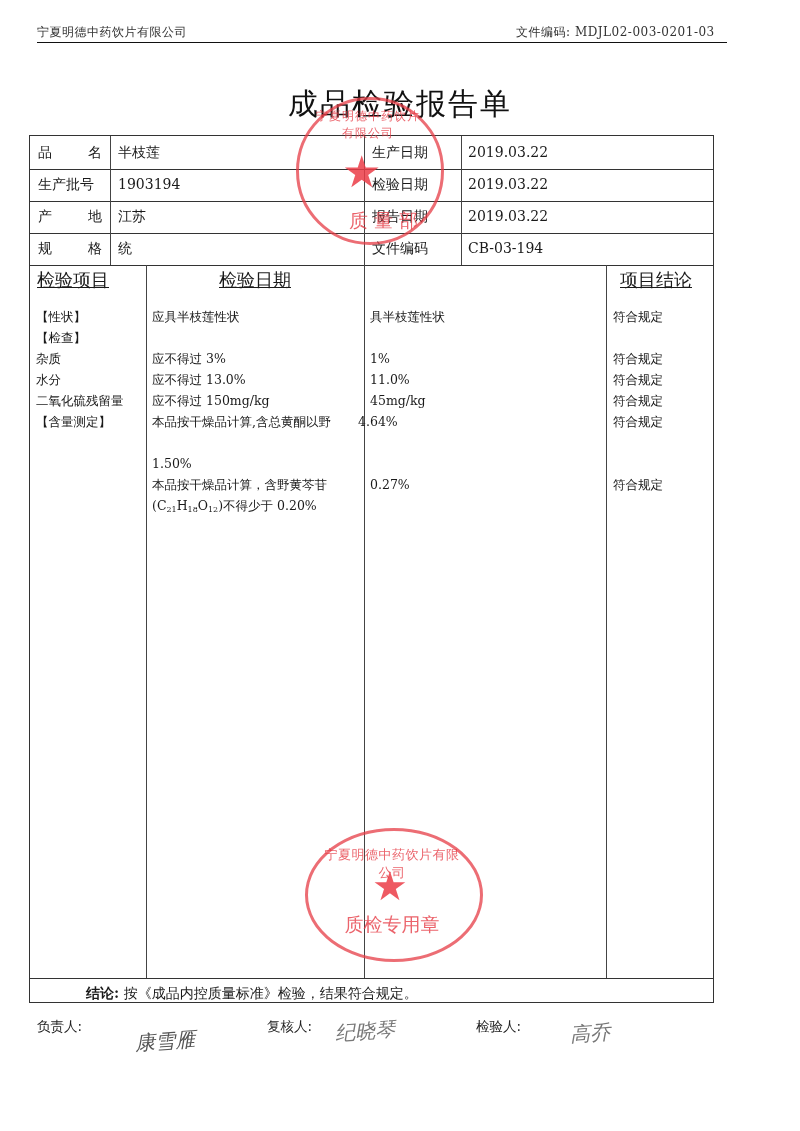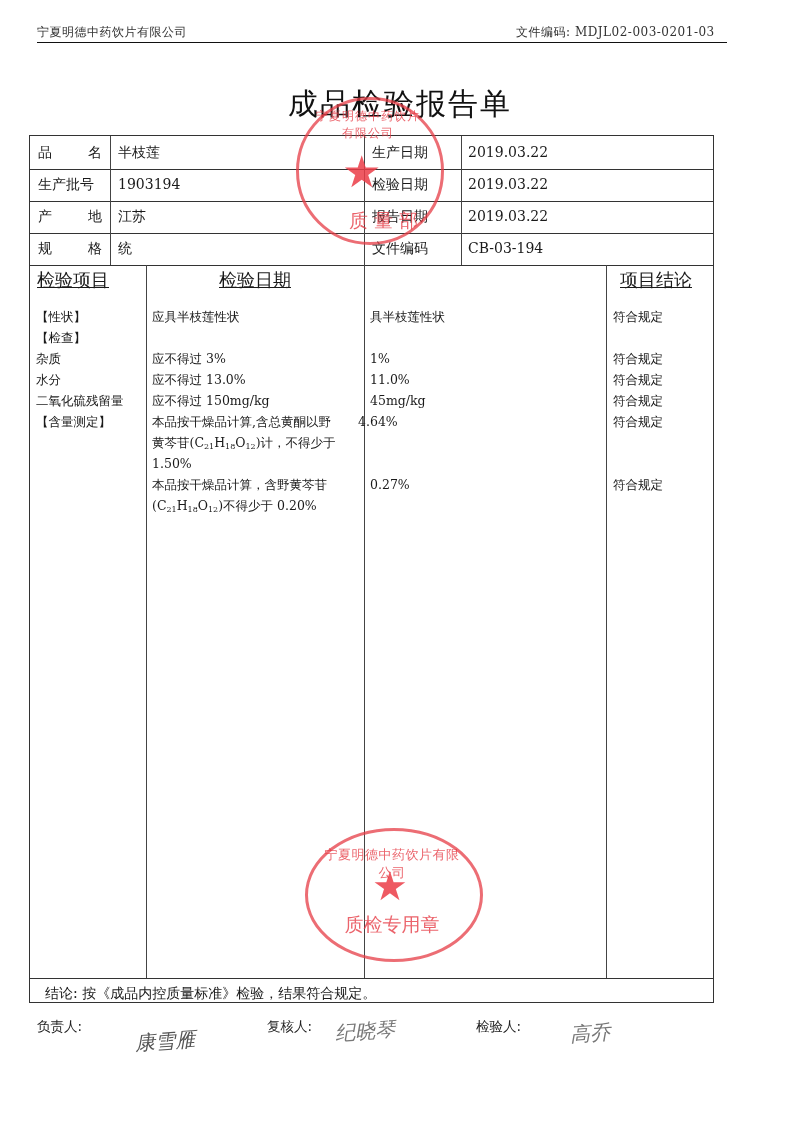--- a/index.html
+++ b/index.html
@@ -15,21 +15,21 @@
   .tbl { left:29px; top:135px; width:685px; height:868px; border:1.2px solid #333; box-sizing:border-box; }
   .hl { position:absolute; height:0; border-top:1px solid #333; }
   .vl { position:absolute; width:0; border-left:1px solid #444; }
   .cell { position:absolute; font-size:14px; line-height:16px; white-space:nowrap; }
   .lbl-spread { display:flex; justify-content:space-between; width:64px; }
   .colhead { position:absolute; font-size:18px; text-decoration:underline; text-align:center; }
   .row-txt { position:absolute; font-size:12.5px; line-height:21px; white-space:nowrap; }
   sub { font-size:8px; vertical-align:-2px; }
 
   .conclusion { left:45px; top:985px; font-size:14px; }
-  .conclusion b { font-weight:normal; }
+  .conclusion b { font-weight:bold;margin-left:41px; }
   .sig-label { font-size:13.5px; font-family:"DejaVu Sans", "Liberation Sans", sans-serif; color:#222; }
   .sig { font-family:"DejaVu Serif", serif; font-style:italic; color:#555; font-size:20px; transform:rotate(-4deg); }
 
   .stamp { position:absolute; border:3px solid rgba(230,60,70,0.75); border-radius:50%; }
   .stamp-text { position:absolute; color:rgba(230,60,70,0.8); font-family:"DejaVu Sans", sans-serif; }
   .star { position:absolute; color:rgba(235,60,70,0.85); }
 </style>
 </head>
 <body>
 
@@ -104,21 +104,20 @@
   <div class="row-txt" style="left:6px;top:212px;">杂质</div>
   <div class="row-txt" style="left:6px;top:233px;">水分</div>
   <div class="row-txt" style="left:6px;top:254px;">二氧化硫残留量</div>
   <div class="row-txt" style="left:6px;top:275px;">【含量测定】</div>
 
   <div class="row-txt" style="left:122px;top:170px;">应具半枝莲性状</div>
   <div class="row-txt" style="left:122px;top:212px;">应不得过 3%</div>
   <div class="row-txt" style="left:122px;top:233px;">应不得过 13.0%</div>
   <div class="row-txt" style="left:122px;top:254px;">应不得过 150mg/kg</div>
   <div class="row-txt" style="left:122px;top:275px;">本品按干燥品计算,含总黄酮以野</div>
-  <div class="row-txt" style="left:122px;top:296px;">黄芩苷(C<sub>21</sub>H<sub>18</sub>O<sub>12</sub>)计，不得少于</div>
   <div class="row-txt" style="left:122px;top:317px;">1.50%</div>
   <div class="row-txt" style="left:122px;top:338px;">本品按干燥品计算，含野黄芩苷</div>
   <div class="row-txt" style="left:122px;top:359px;">(C<sub>21</sub>H<sub>18</sub>O<sub>12</sub>)不得少于 0.20%</div>
 
   <div class="row-txt" style="left:340px;top:170px;">具半枝莲性状</div>
   <div class="row-txt" style="left:340px;top:212px;">1%</div>
   <div class="row-txt" style="left:340px;top:233px;">11.0%</div>
   <div class="row-txt" style="left:340px;top:254px;">45mg/kg</div>
   <div class="row-txt" style="left:328px;top:275px;text-align:right;">4.64%</div>
   <div class="row-txt" style="left:340px;top:338px;">0.27%</div>

